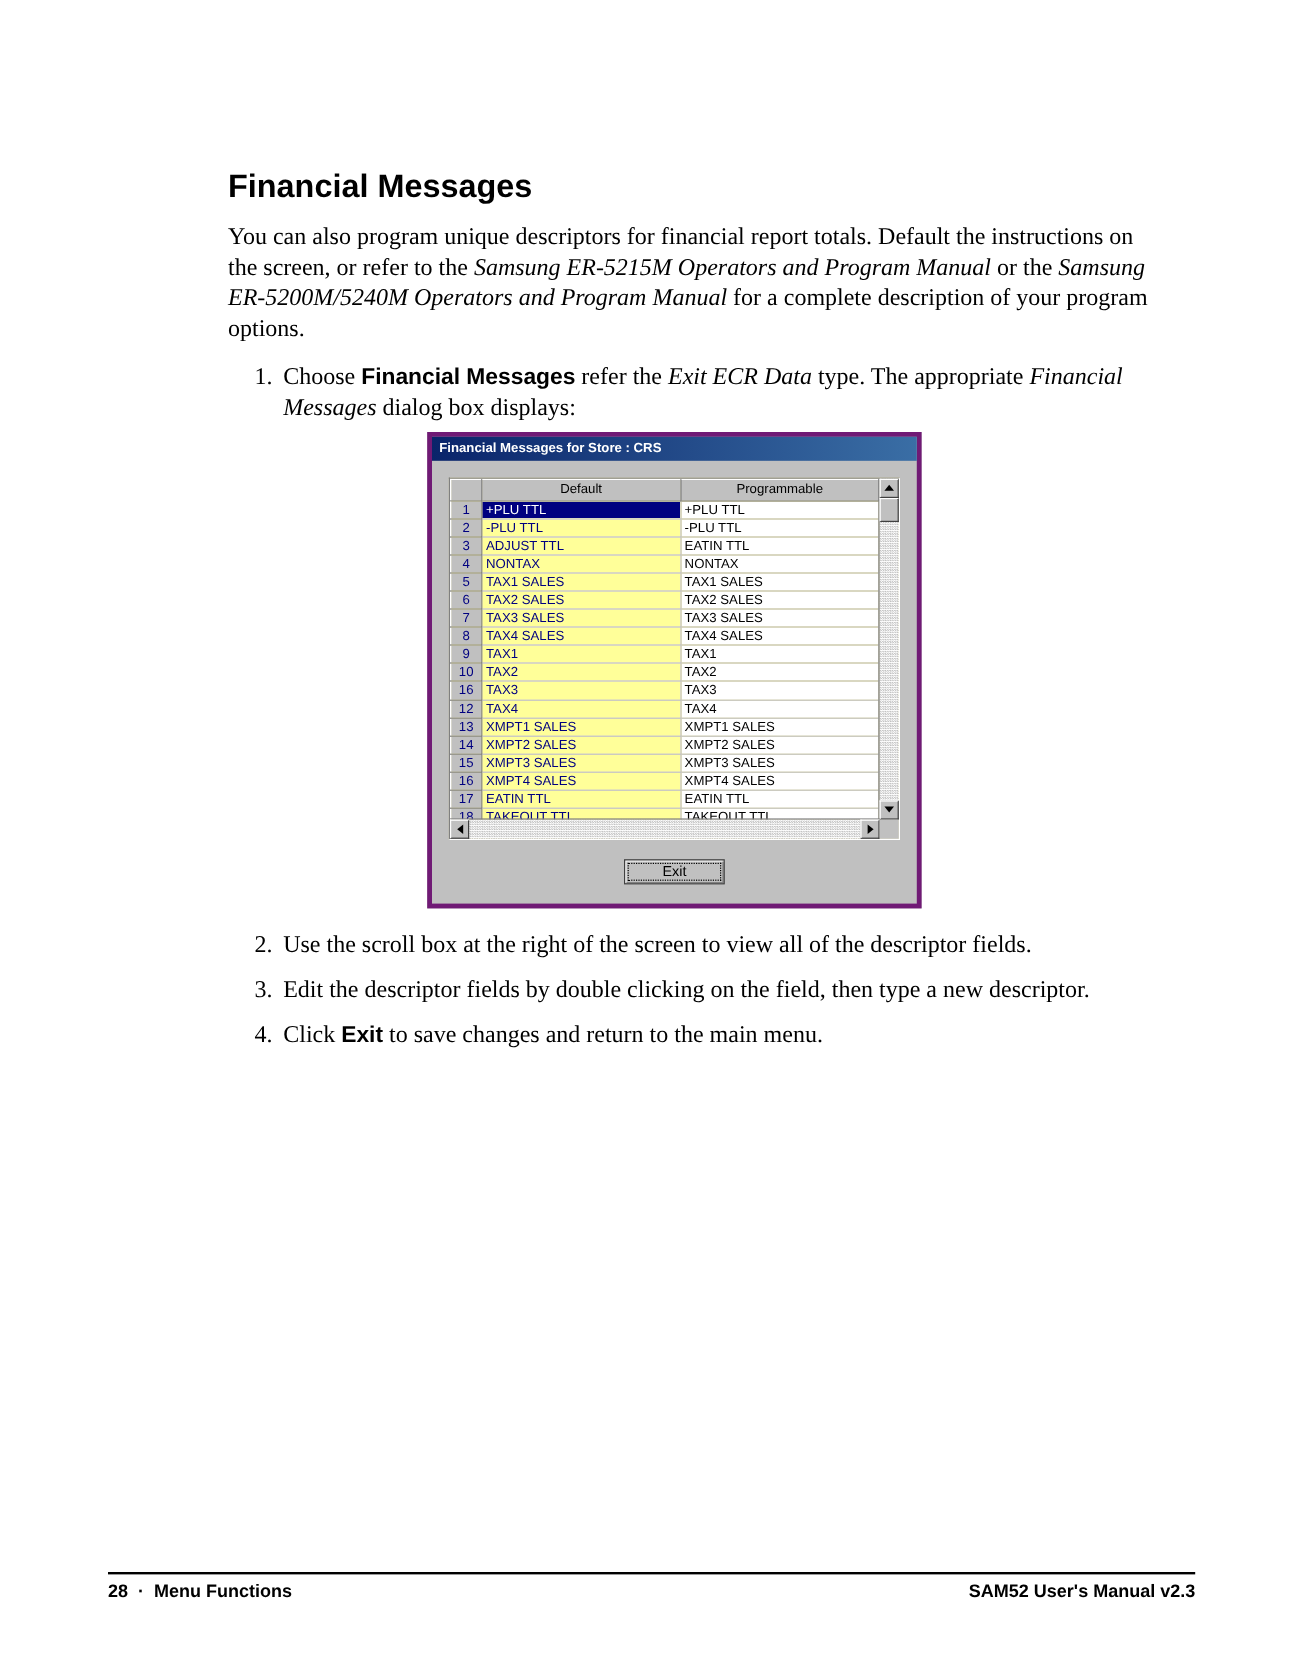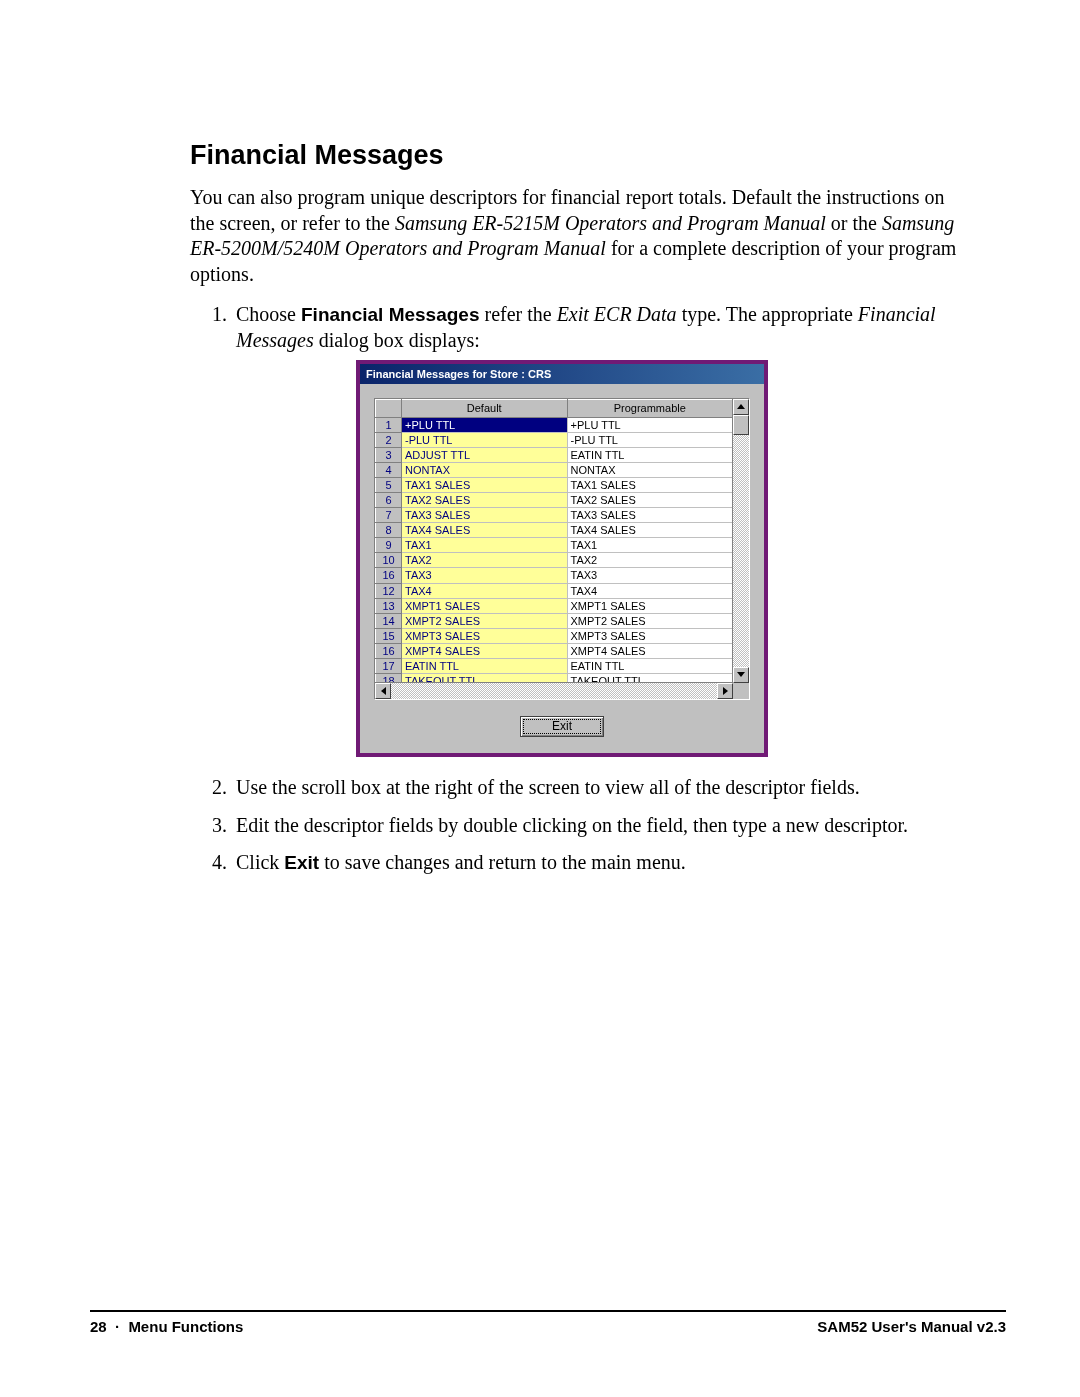--- a/index.html
+++ b/index.html
@@ -196,21 +196,21 @@
     outline-offset: -4px;
     box-shadow: inset 1px 1px 0 #fff, inset -1px -1px 0 #808080;
     font-family: "MS Sans Serif", Arial, sans-serif;
     font-size: 12px;
     text-align: center;
   }
 
   .footer {
     position: absolute;
     left: 90px;
-    right: 74px;
+    right: 84px;
     bottom: 62px;
   }
   .footer-rule {
     border: none;
     border-top: 2px solid #000;
     margin: 0 0 6px 0;
   }
   .footer-row {
     display: flex;
     justify-content: space-between;

